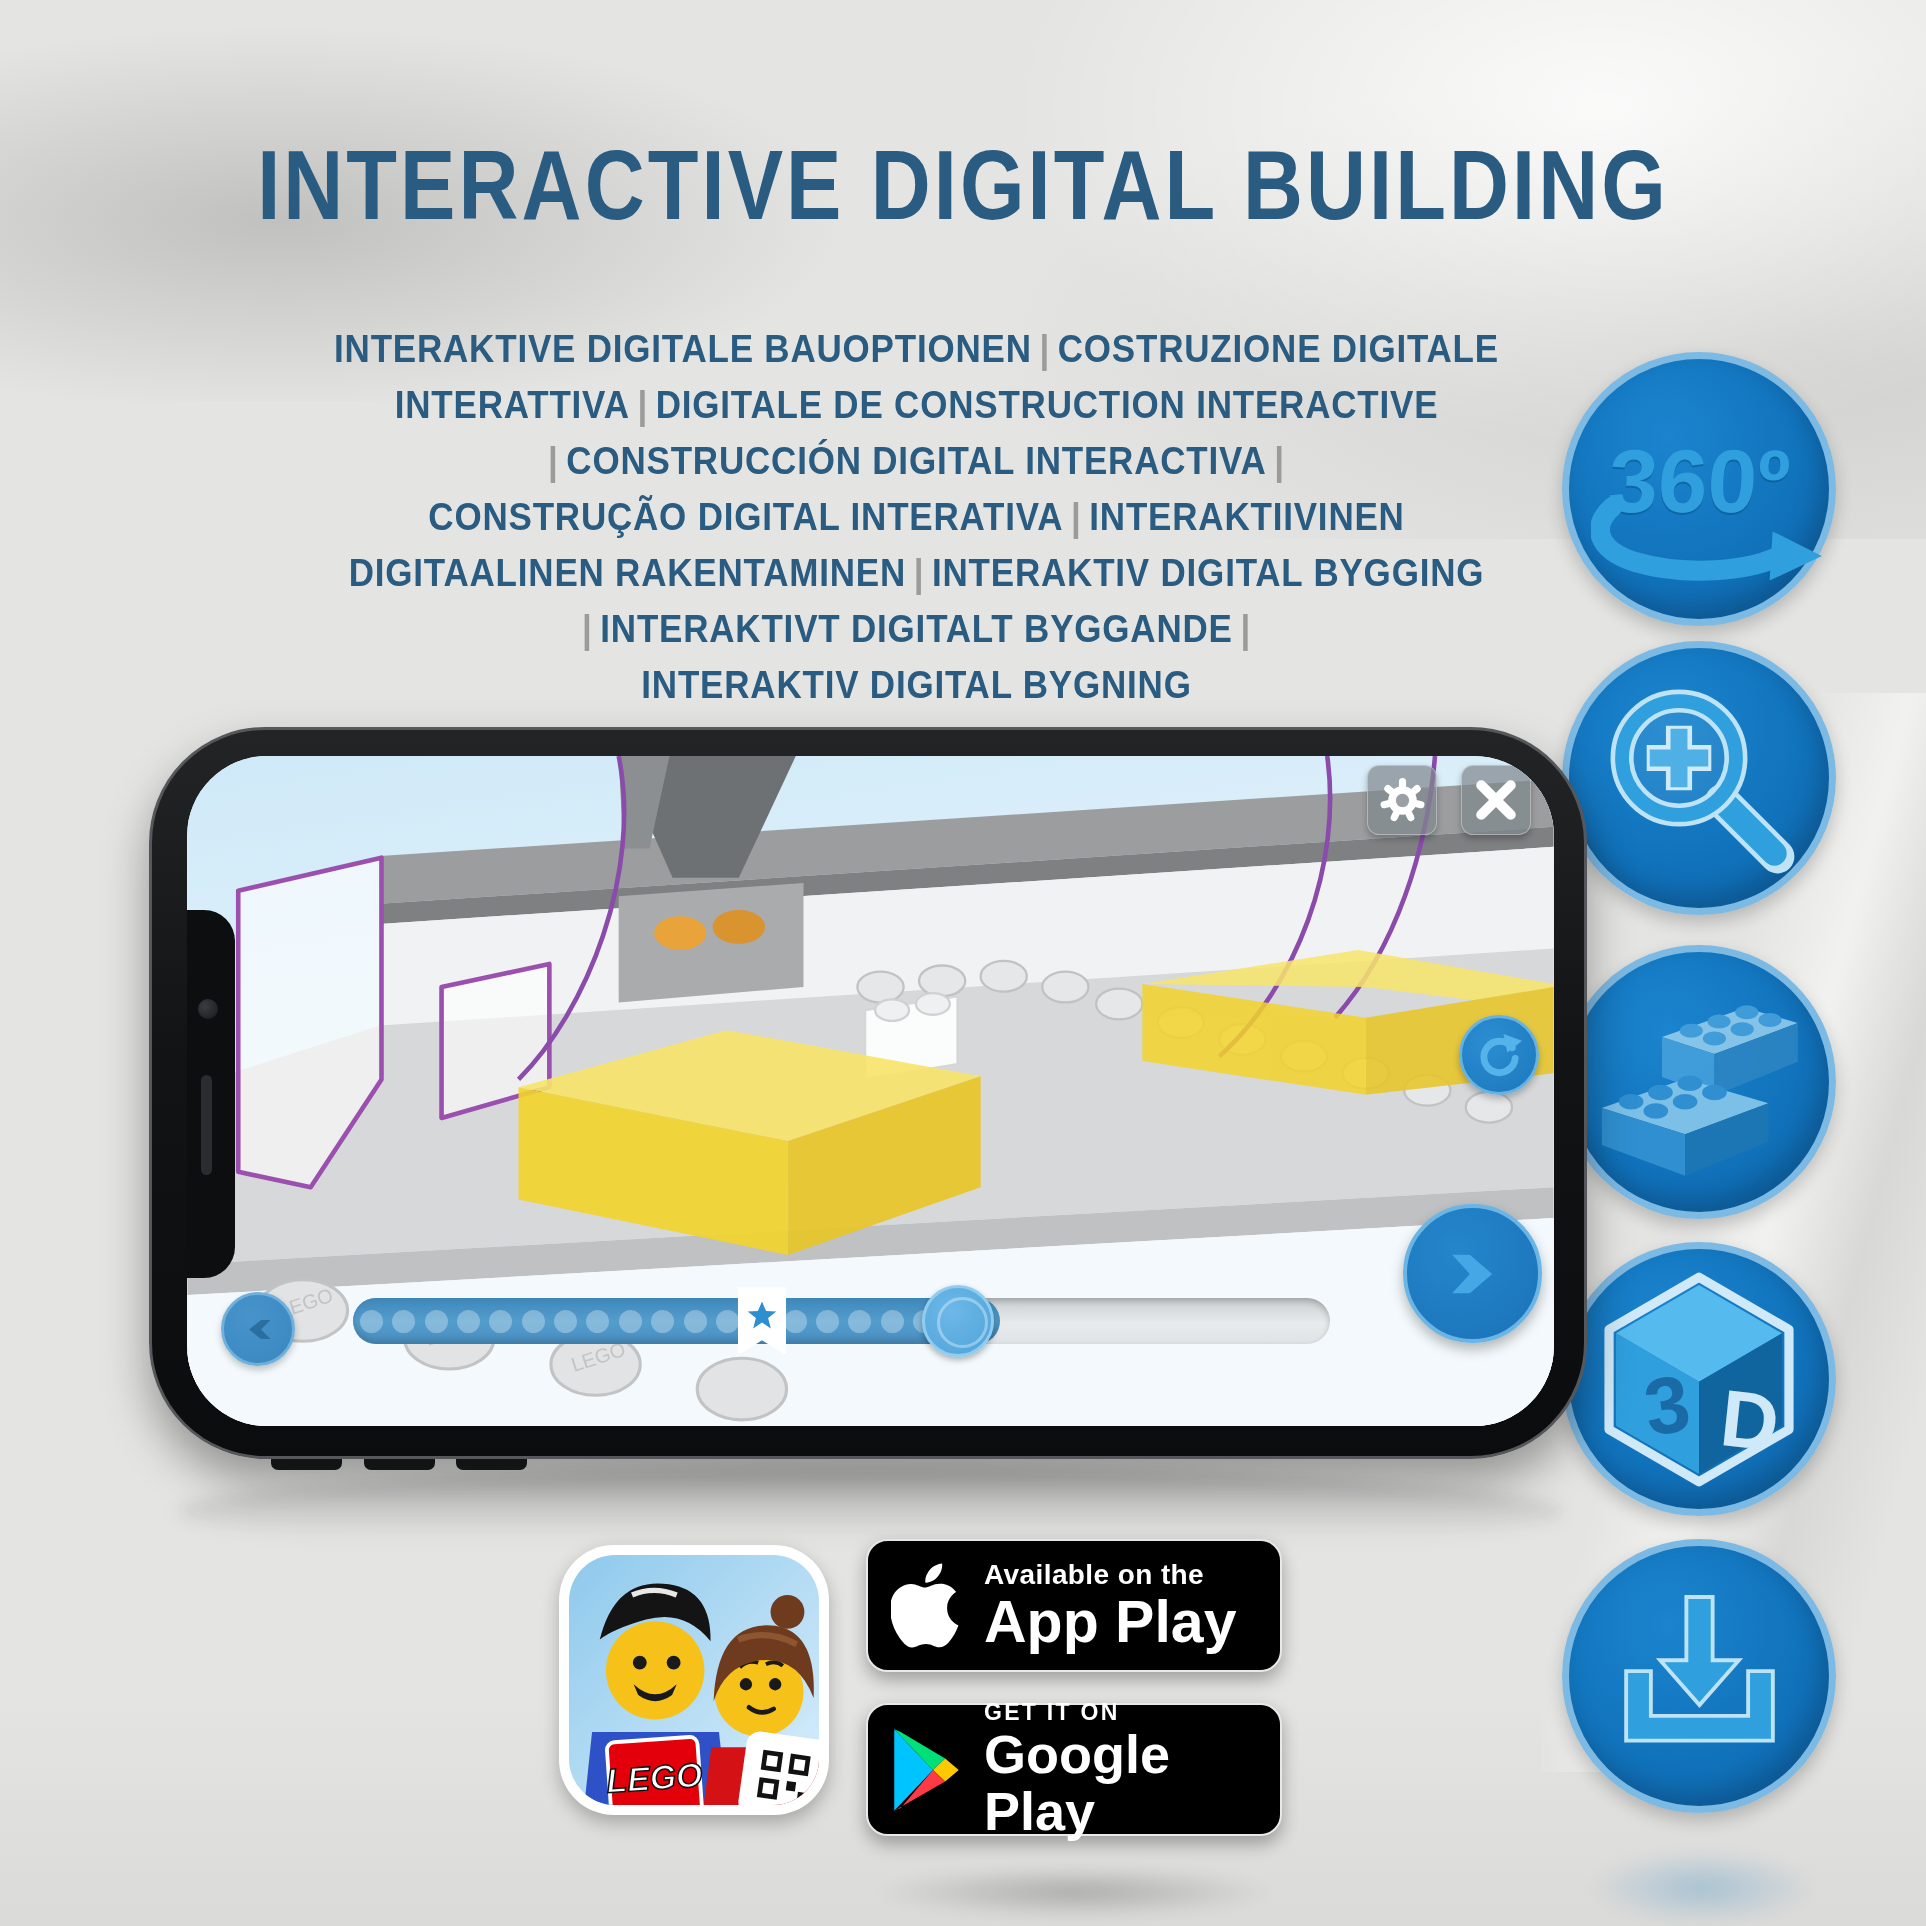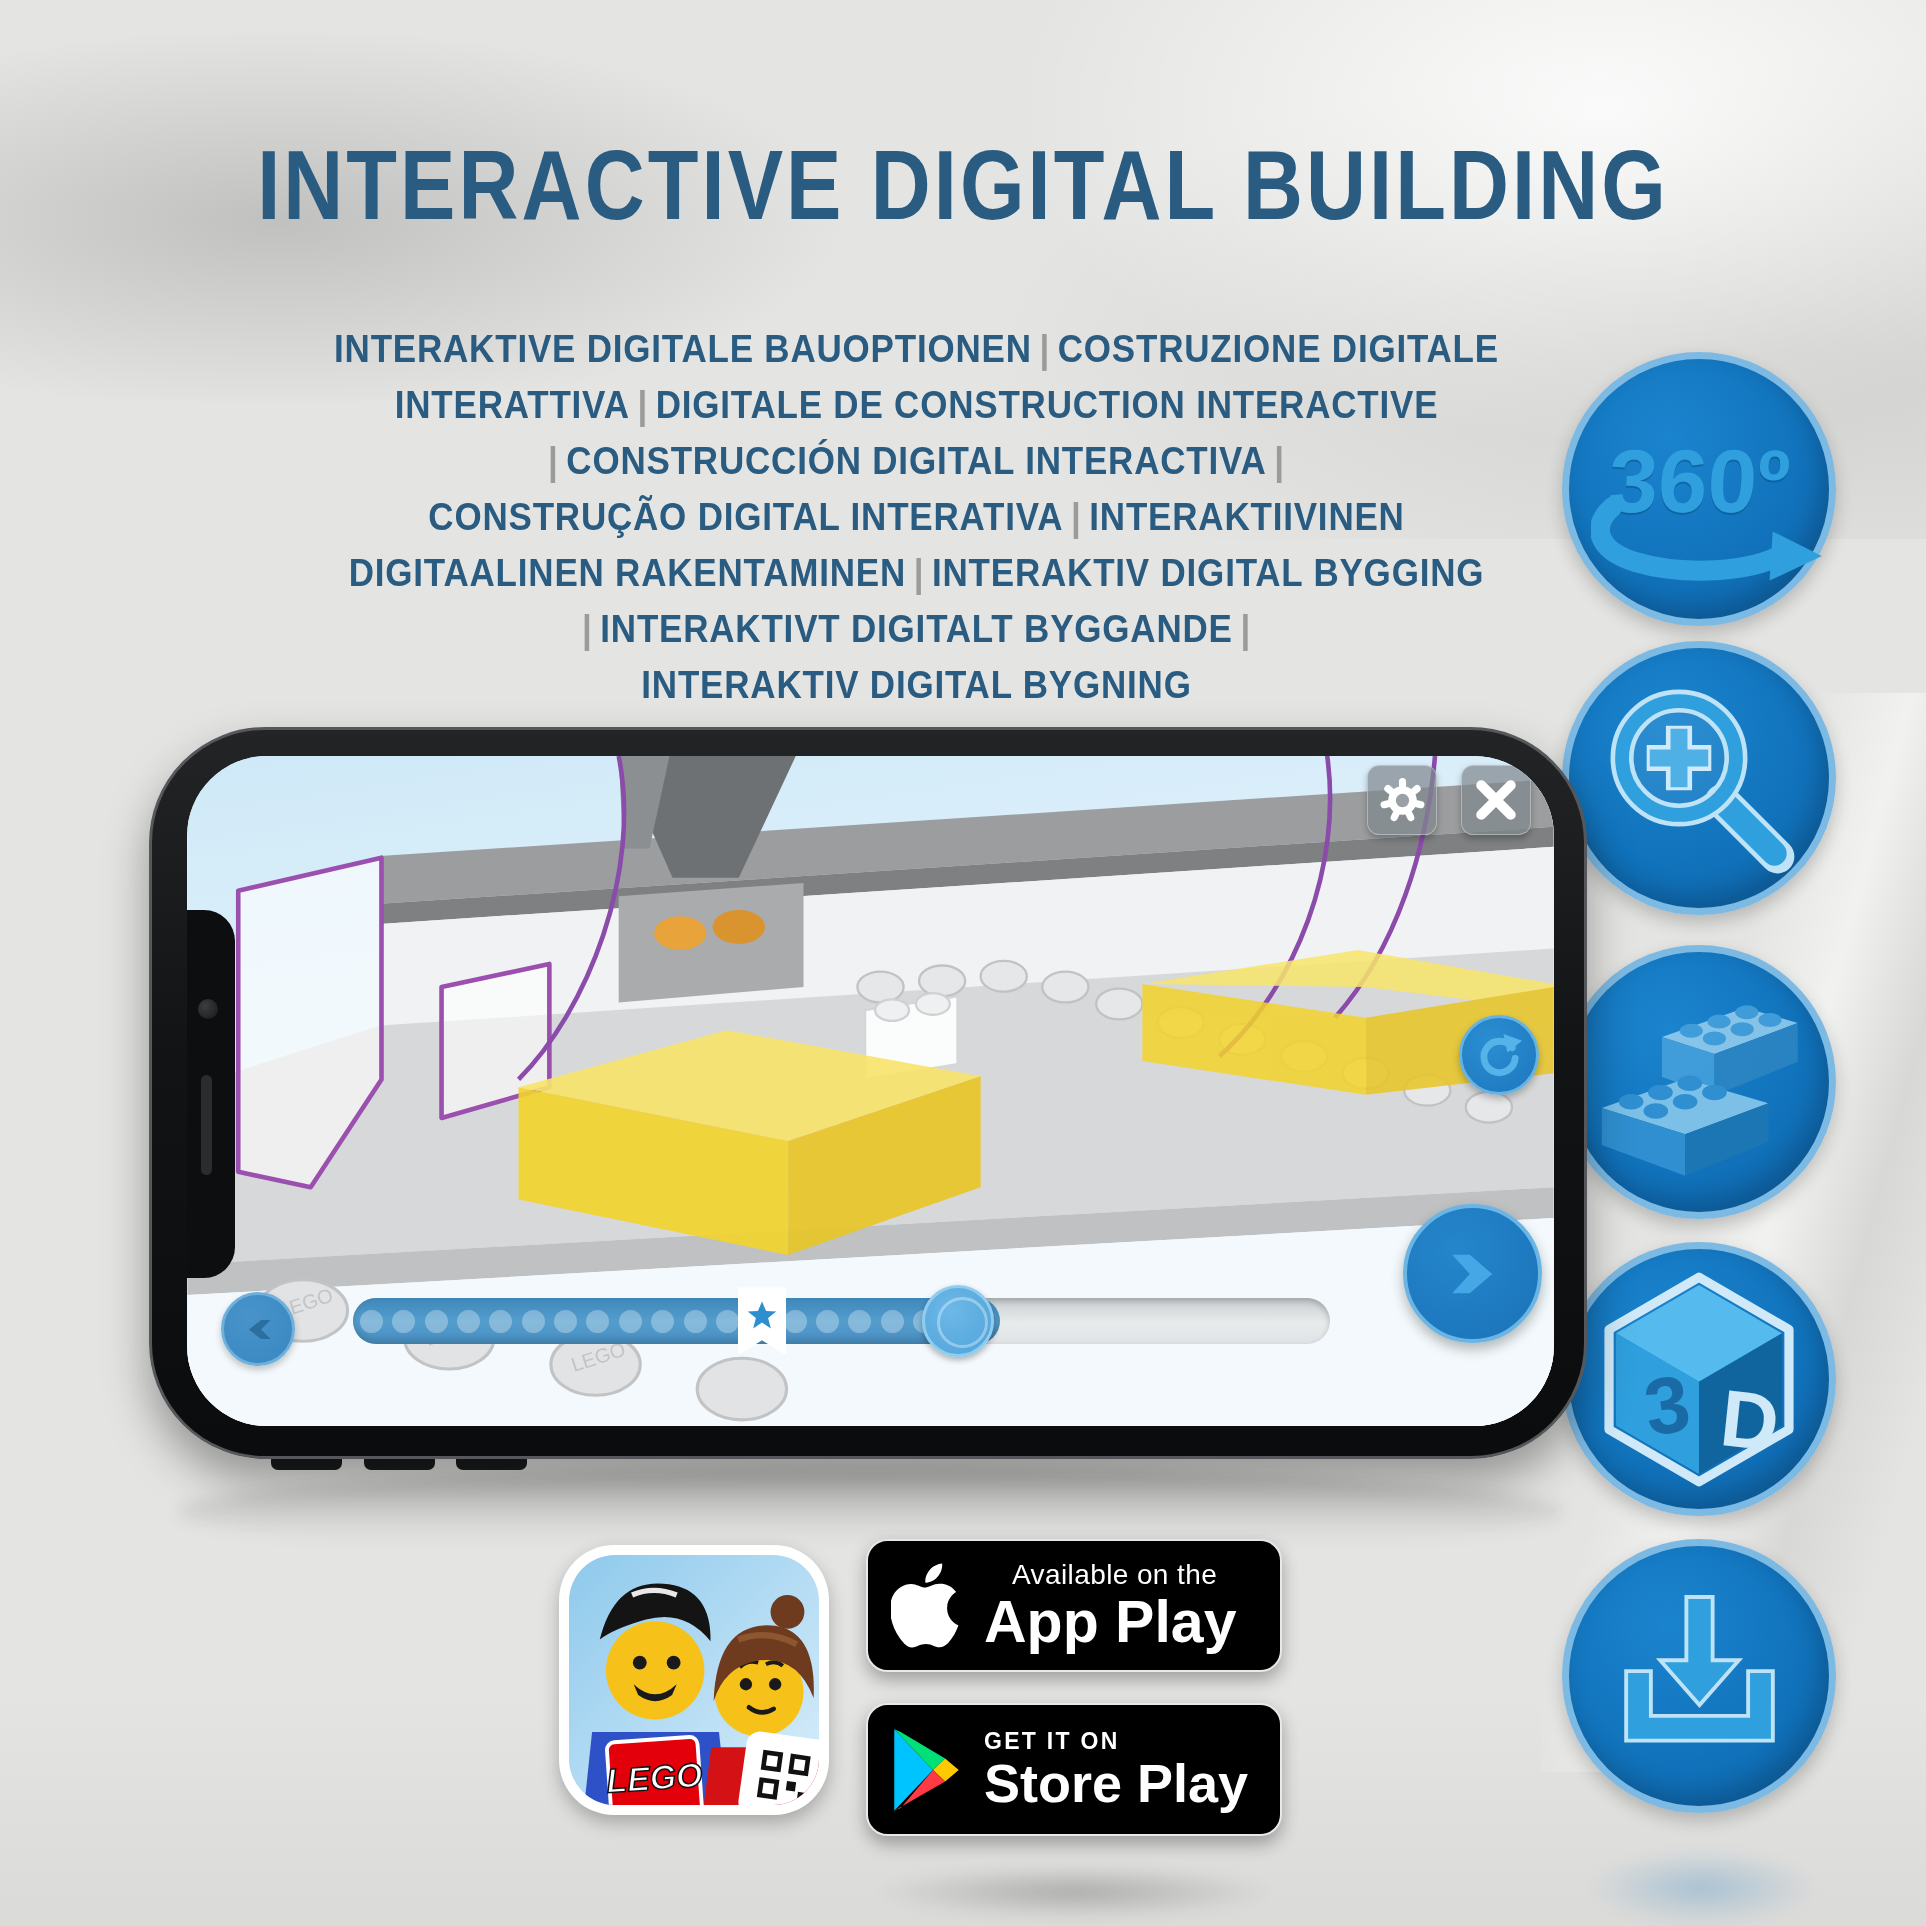--- a/index.html
+++ b/index.html
@@ -103,21 +103,21 @@
   #lego-app-icon{position:absolute;left:559px;top:1545px;width:270px;height:270px;border-radius:55px;
     background:#ffffff;box-shadow:0 7.7px 18.5px rgba(0,0,0,.25);}
   #lego-app-art{position:absolute;left:10px;top:10px;width:250px;height:250px;border-radius:46px;overflow:hidden;}
   .store-badge{position:absolute;left:866px;width:416px;background:#000;border-radius:21.6px;
     border:2.3px solid #e9e9e9;box-sizing:border-box;box-shadow:0 7.7px 17px rgba(0,0,0,.30);
     color:#fff;display:flex;align-items:center;}
   #appstore-badge{top:1539px;height:133px;}
   #gplay-badge{top:1703px;height:133px;align-items:center;}
   .badge-logo{flex:0 0 116px;display:flex;align-items:center;justify-content:center;}
   .badge-text{display:flex;flex-direction:column;justify-content:center;}
-  #appstore-line1{font-size:28px;font-weight:400;letter-spacing:0.4px;margin-left:28px;}
+  #appstore-line1{font-size:28px;font-weight:700;letter-spacing:0.4px;}
   #appstore-line2{font-size:59px;font-weight:600;letter-spacing:0;margin-top:1.5px;line-height:1;}
   #gplay-line1{font-size:23px;font-weight:600;letter-spacing:2.3px;}
   #gplay-line2{font-size:54px;font-weight:600;line-height:1.05;}
   .faint-reflect{position:absolute;pointer-events:none;opacity:.25;filter:blur(6.2px);}
   #dl-reflect{left:1587px;top:1849px;width:231px;height:77px;border-radius:50%;
     background:radial-gradient(ellipse,#1173bc,transparent 70%);}
   #badge-reflect{left:871px;top:1865px;width:408px;height:54px;border-radius:50%;
     background:radial-gradient(ellipse,#222,transparent 70%);}
 </style>
 </head>
@@ -439,21 +439,21 @@
     <div class="badge-logo">
       <svg width="77" height="86" viewBox="0 0 200 240">
         <polygon points="10,6 10,234 118,120" fill="#00c4ff"></polygon>
         <polygon points="10,6 118,120 152,88 28,14" fill="#00e076"></polygon>
         <polygon points="152,88 190,120 152,152 118,120" fill="#ffc900"></polygon>
         <polygon points="10,234 152,152 118,120 28,226" fill="#ff3a44"></polygon>
       </svg>
     </div>
     <div class="badge-text">
       <span id="gplay-line1">GET IT ON</span>
-      <span id="gplay-line2">Store Play</span>
+      <span id="gplay-line2">Google Play</span>
     </div>
   </div>
 
   <div class="faint-reflect" id="dl-reflect"></div>
   <div class="faint-reflect" id="badge-reflect"></div>
 
 </div>
 
 
 </body></html>

